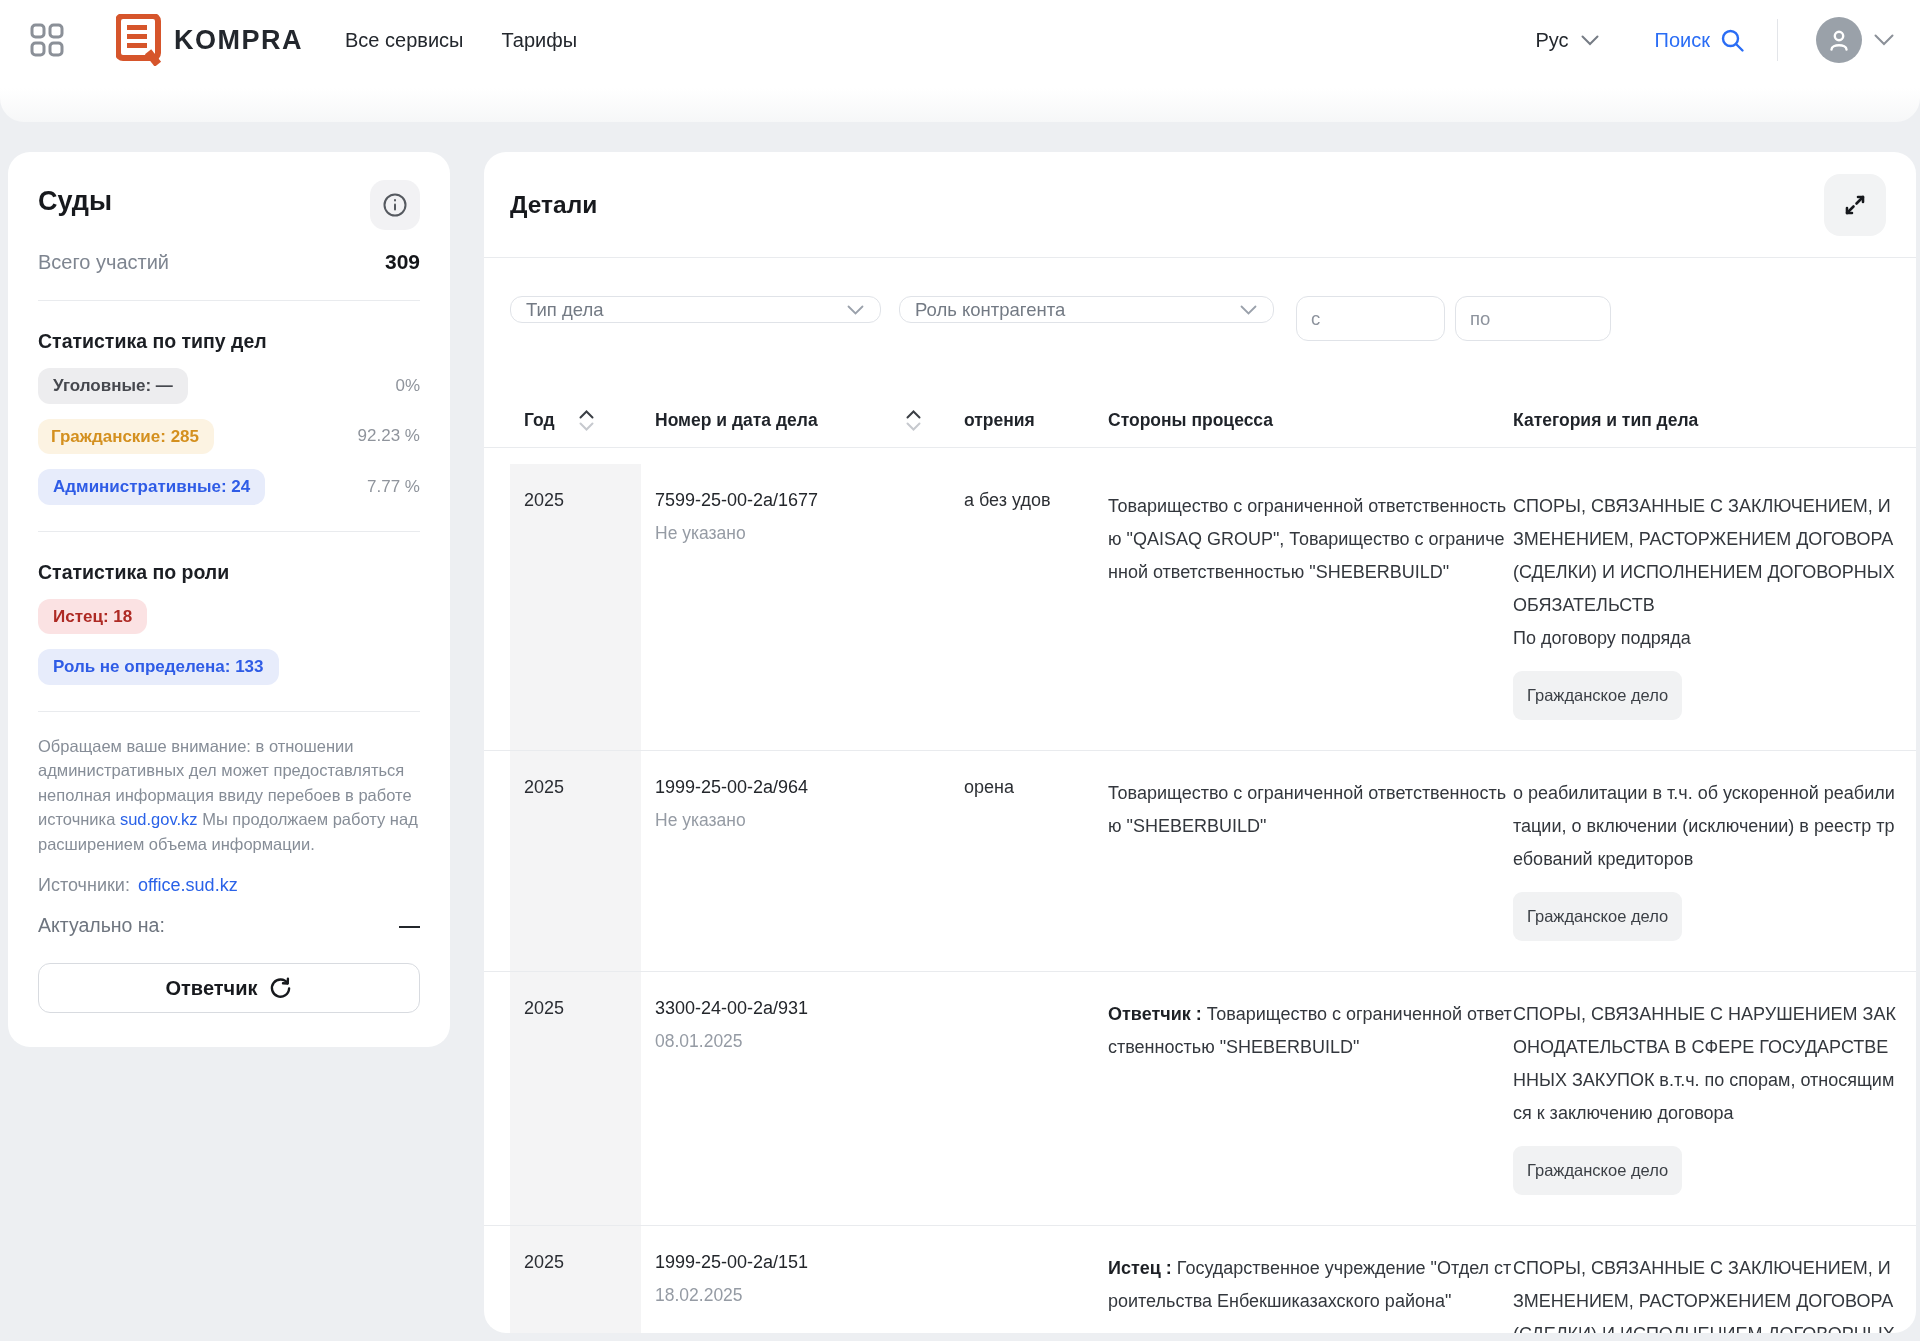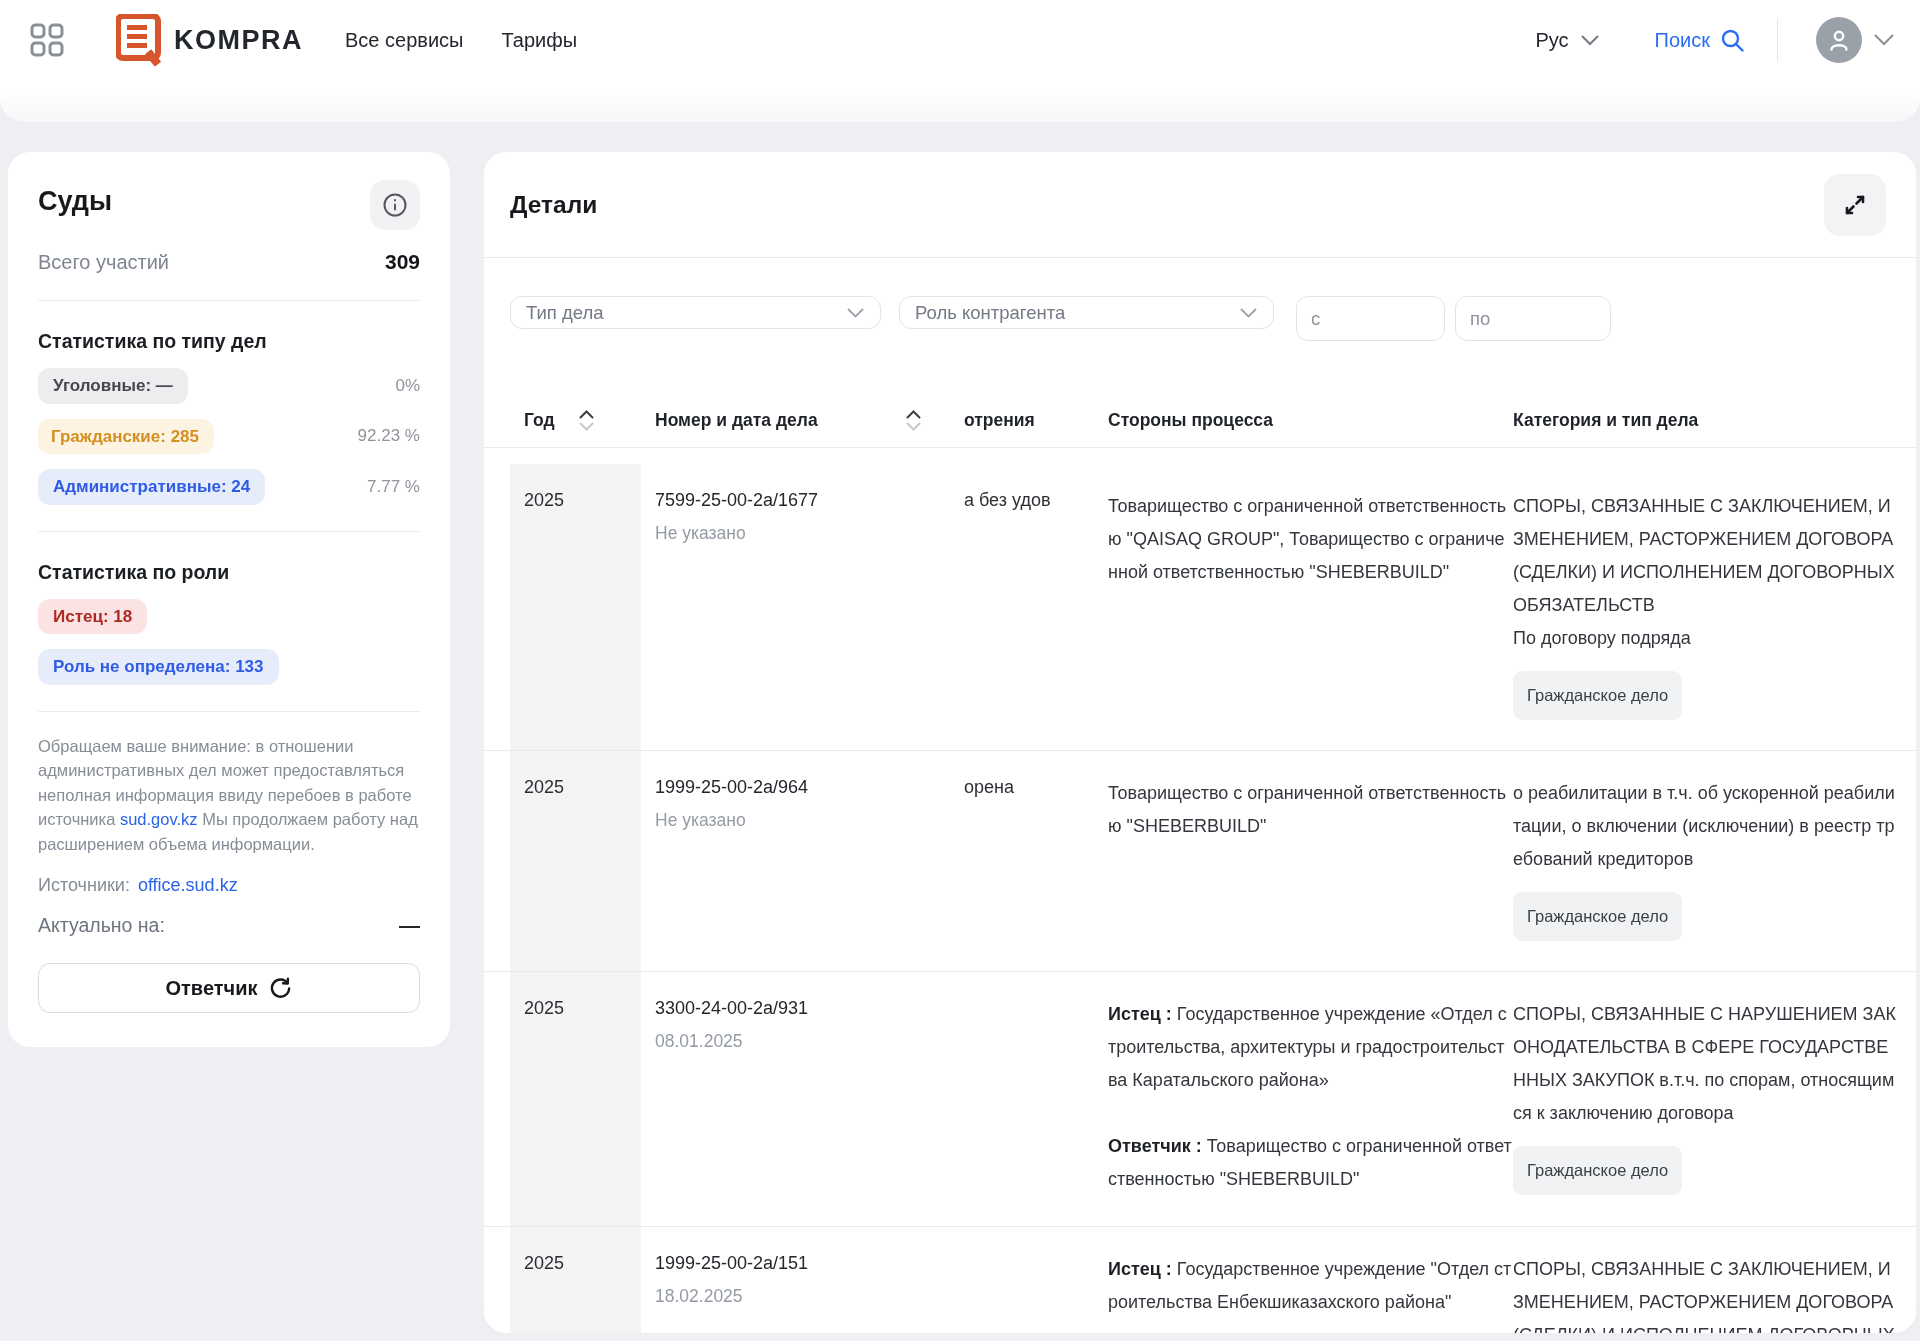--- a/index.html
+++ b/index.html
@@ -65,21 +65,21 @@
                  display:flex; align-items:center; justify-content:center; gap:12px; cursor:pointer; }
 
   
   .details { flex:1; height:1181px; overflow:hidden; display:flex; flex-direction:column; }
   .d-header { flex:0 0 106px; display:flex; align-items:center; justify-content:space-between;
               padding:0 30px 0 26px; border-bottom:1px solid #e9ebee; }
   .d-title { font-size:24.5px; font-weight:700; color:#17191d; }
   .expand-btn { width:62px; height:62px; border-radius:16px; background:#f2f3f4; border:none; cursor:pointer;
                 display:flex; align-items:center; justify-content:center; }
   .filters { display:flex; margin:38px 26px 0; }
-  .select { height:33px; border:1px solid #e0e3e8; border-radius:12px; display:flex; align-items:center;
+  .select { height:27px; border:1px solid #e0e3e8; border-radius:12px; display:flex; align-items:center;
             justify-content:space-between; padding:0 16px 0 15px; cursor:pointer; background:#fff; }
   .select-type { width:371px; }
   .select-role { width:375px; margin-left:18px; }
   .select-label { font-size:18.5px; color:#737a84; }
   .date-input { height:45px; border:1px solid #e0e3e8; border-radius:12px; padding:0 14px; font-family:inherit;
                 font-size:18.5px; color:#444; background:#fff; }
   .date-from { width:149px; margin-left:22px; }
   .date-to { width:156px; margin-left:10px; }
   .date-input::placeholder { color:#8d939d; }
 
@@ -362,21 +362,20 @@
             </div>
           </div>
           <div class="row tgrid">
             <div class="cell cell-year">2025</div>
             <div class="cell cell-number">
               <div class="case-number">3300-24-00-2а/931</div>
               <div class="case-date">08.01.2025</div>
             </div>
             <div class="cell cell-result"></div>
             <div class="cell cell-parties">
-              <div class="party"><span class="party-role">Истец : </span><span>Государственное учреждение «Отдел строительства, архитектуры и градостроительства Каратальского района»</span></div>
               <div class="party"><span class="party-role">Ответчик : </span><span>Товарищество с ограниченной ответственностью "SHEBERBUILD"</span></div>
             </div>
             <div class="cell cell-category">
               <div>СПОРЫ, СВЯЗАННЫЕ С НАРУШЕНИЕМ ЗАКОНОДАТЕЛЬСТВА В СФЕРЕ ГОСУДАРСТВЕННЫХ ЗАКУПОК в.т.ч. по спорам, относящимся к заключению договора</div>
               <div><span class="case-badge">Гражданское дело</span></div>
             </div>
           </div>
           <div class="row tgrid">
             <div class="cell cell-year">2025</div>
             <div class="cell cell-number">

